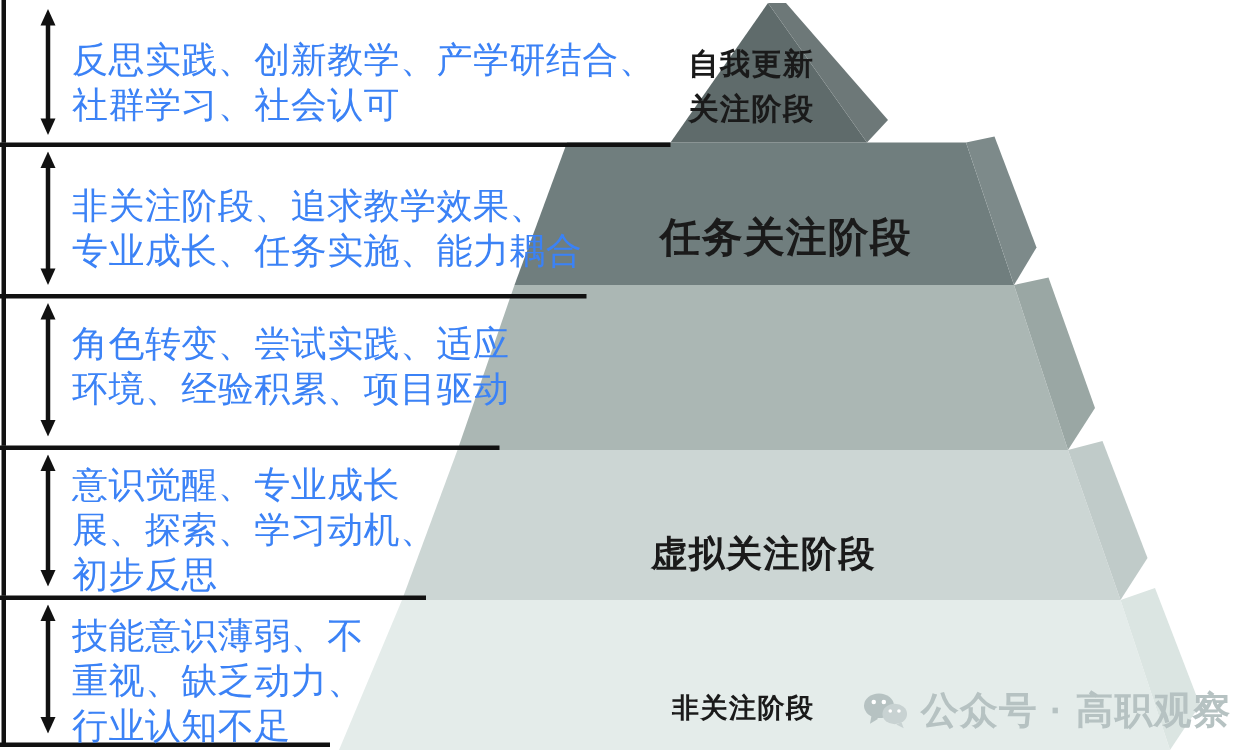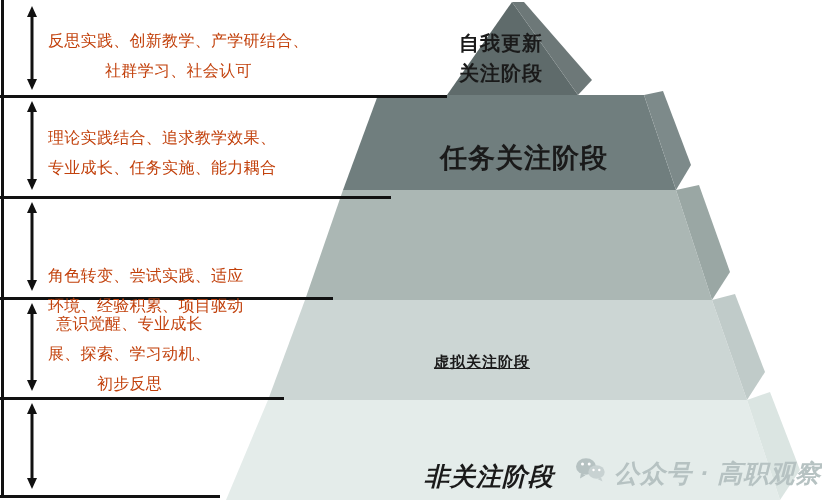--- a/index.html
+++ b/index.html
@@ -47,42 +47,41 @@
     left: 0;
   }
   .edge-line {
     position: absolute;
     left: 1px;
     width: 0;
     border-left: 3px solid #111111;
   }
   .desc-text {
     position: absolute;
-    color: #c2410c;
-    font-size: 16px;
+    color: #3b82f6;
+    font-size: 24px;
     line-height: 30px;
     letter-spacing: 0.3px;
     font-family: "Liberation Serif", "DejaVu Serif", serif;
-    text-align: center;
   }
 
   .arrow-svg { position: absolute; left: 22px; }
 
   
   #watermark {
     position: absolute;
     display: flex;
+    align-items: center;
     gap: 9px;
     color: #b6c2c2;
     font-size: 25px;
     font-weight: bold;
     letter-spacing: 1px;
     white-space: nowrap;
     font-family: "Liberation Sans", "DejaVu Sans", sans-serif;
-    font-style: italic;
   }
 </style>
 </head>
 <body>
 
 <div id="root">
 
   <div id="pyramid-layer">
     <svg width="822" height="500" viewBox="0 0 822 500" xmlns="http://www.w3.org/2000/svg">
 
@@ -113,23 +112,23 @@
     </svg>
 
     <div class="tier-label" style="left:459px; top:28px; font-size:20px; line-height:30px; text-align:center;">
       <div>自我更新</div>
       <div>关注阶段</div>
     </div>
 
     <div class="tier-label" style="left:440px; top:140px; font-size:27px;">任务关注阶段</div>
 
 
-    <div class="tier-label" style="left:434px; top:353px; font-size:15px;text-decoration:underline;">虚拟关注阶段</div>
-
-    <div class="tier-label" style="left:424px; top:460px; font-size:25px;font-style:italic;">非关注阶段</div>
+    <div class="tier-label" style="left:434px; top:353px; font-size:24px;">虚拟关注阶段</div>
+
+    <div class="tier-label" style="left:448px; top:460px; font-size:18px;">非关注阶段</div>
 
     <div id="watermark" style="left: 575px; top: 457px; color: rgb(182, 194, 194);">
       <svg width="30" height="25" viewBox="0 0 30 25">
         <ellipse cx="11" cy="9.5" rx="10" ry="8.2" fill="#b6c2c2"></ellipse>
         <polygon points="6,16 5,21.5 10.5,18.2" fill="#b6c2c2"></polygon>
         <ellipse cx="21.5" cy="15" rx="8.2" ry="6.8" fill="#c8d2d2"></ellipse>
         <polygon points="26,20.5 27.5,24.5 22.5,22" fill="#c8d2d2"></polygon>
         <circle cx="7.5" cy="7" r="1.5" fill="#ffffff"></circle>
         <circle cx="14.2" cy="7" r="1.5" fill="#ffffff"></circle>
         <circle cx="18.5" cy="13" r="1.2" fill="#ffffff"></circle>
@@ -178,30 +177,35 @@
       <polygon points="10,0 5,11 15,11" fill="#111111"></polygon>
       <polygon points="10,86 5,75 15,75" fill="#111111"></polygon>
     </svg>
 
     <div class="desc-text" style="left:48px; top:26px;">
       <div>反思实践、创新教学、产学研结合、</div>
       <div>社群学习、社会认可</div>
     </div>
 
     <div class="desc-text" style="left:48px; top:123px;">
-      <div>理论实践结合、追求教学效果、</div>
+      <div>非关注阶段、追求教学效果、</div>
       <div>专业成长、任务实施、能力耦合</div>
     </div>
 
-    <div class="desc-text" style="left:48px; top:215px;margin-top:46px;">
+    <div class="desc-text" style="left:48px; top:215px;">
       <div>角色转变、尝试实践、适应</div>
       <div>环境、经验积累、项目驱动</div>
     </div>
 
     <div class="desc-text" style="left:48px; top:309px;">
       <div>意识觉醒、专业成长</div>
       <div>展、探索、学习动机、</div>
       <div>初步反思</div>
     </div>
 
+    <div class="desc-text" style="left:48px; top:410px;">
+      <div>技能意识薄弱、不</div>
+      <div>重视、缺乏动力、</div>
+      <div>行业认知不足</div>
+    </div>
   </div>
 
 </div>
 
 </body></html>

